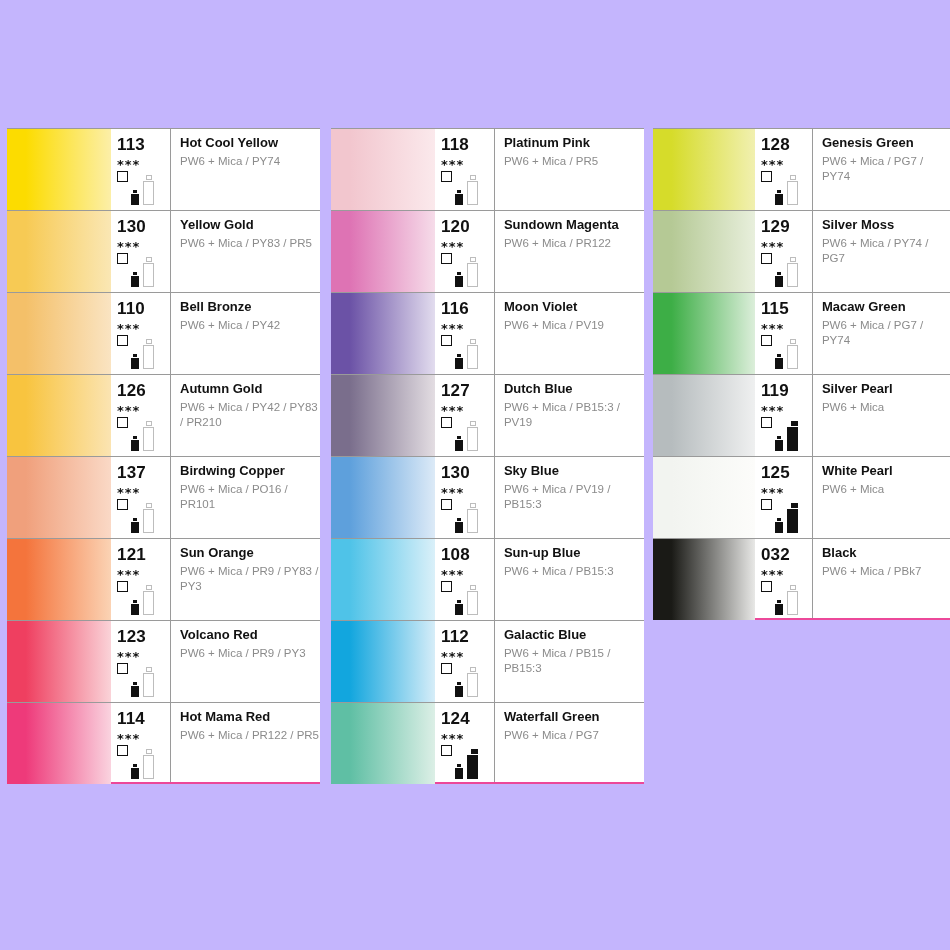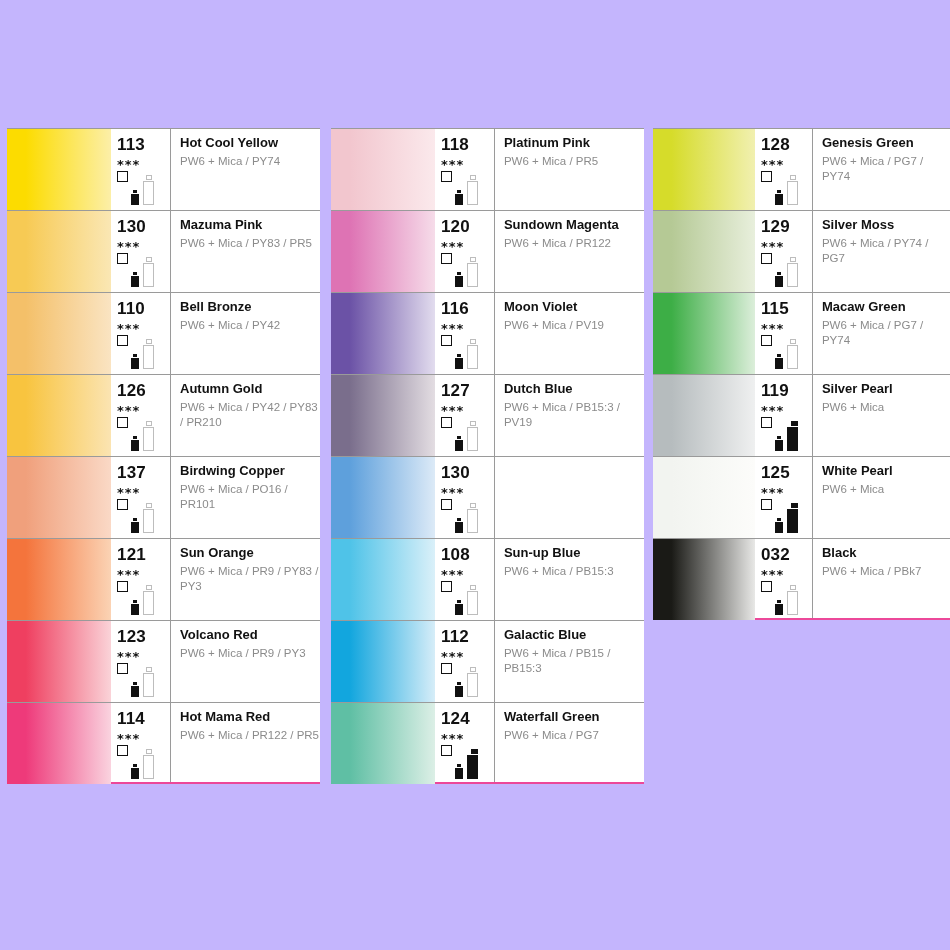--- a/index.html
+++ b/index.html
@@ -229,21 +229,21 @@
                 <div class="cap"></div>
                 <div class="body"></div>
               </div>
               <div class="tube-large">
                 <div class="cap"></div>
                 <div class="body"></div>
               </div>
             </div>
           </div>
           <div class="info">
-            <div class="cname">Mazuma Pink</div>
+            <div class="cname">Yellow Gold</div>
             <div class="pigments">PW6 + Mica / PY83 / PR5</div>
           </div>
         </div>
         <div class="row">
           <div class="swatch" style="background: linear-gradient(to right, rgb(244, 192, 105) 0%, rgb(244, 192, 105) 18%, rgb(250, 228, 194) 100%);"></div>
           <div class="meta">
             <div class="idx">110</div>
             <div class="stars">***</div>
             <div class="icons">
               <div class="opacity-sq"></div>
@@ -471,20 +471,24 @@
               <div class="opacity-sq"></div>
               <div class="tube-small">
                 <div class="cap"></div>
                 <div class="body"></div>
               </div>
               <div class="tube-large">
                 <div class="cap"></div>
                 <div class="body"></div>
               </div>
             </div>
+          </div>
+          <div class="info">
+            <div class="cname">Sky Blue</div>
+            <div class="pigments">PW6 + Mica / PV19 / PB15:3</div>
           </div>
         </div>
         <div class="row">
           <div class="swatch" style="background: linear-gradient(to right, rgb(79, 195, 232) 0%, rgb(79, 195, 232) 18%, rgb(218, 240, 249) 100%);"></div>
           <div class="meta">
             <div class="idx">108</div>
             <div class="stars">***</div>
             <div class="icons">
               <div class="opacity-sq"></div>
               <div class="tube-small">

